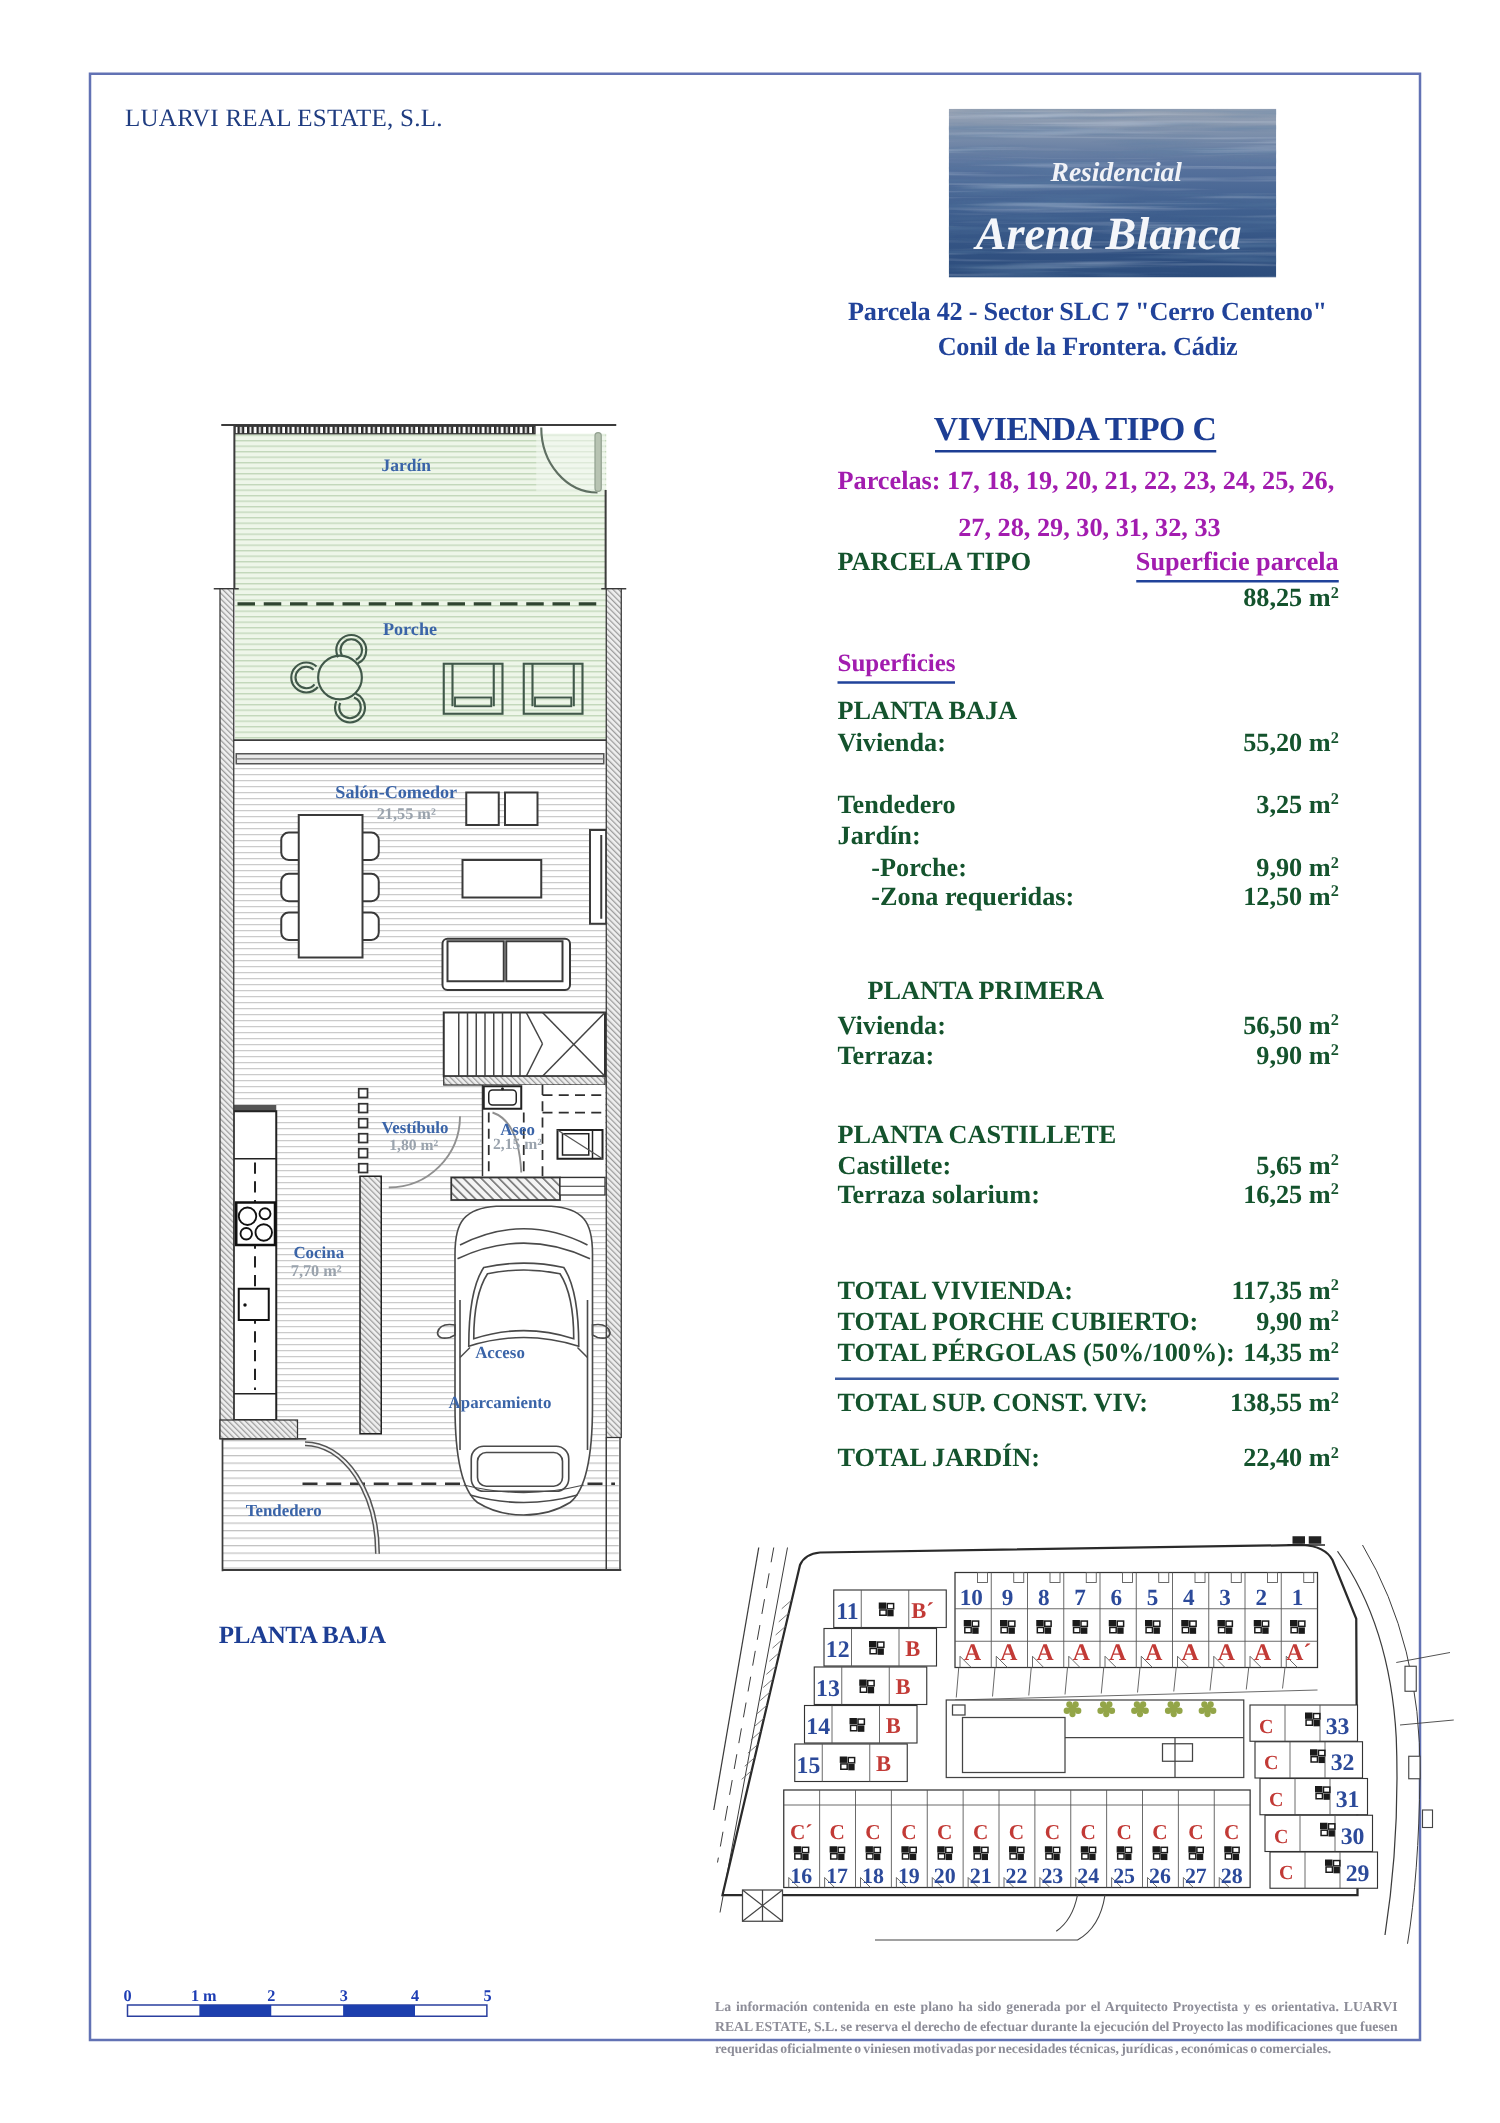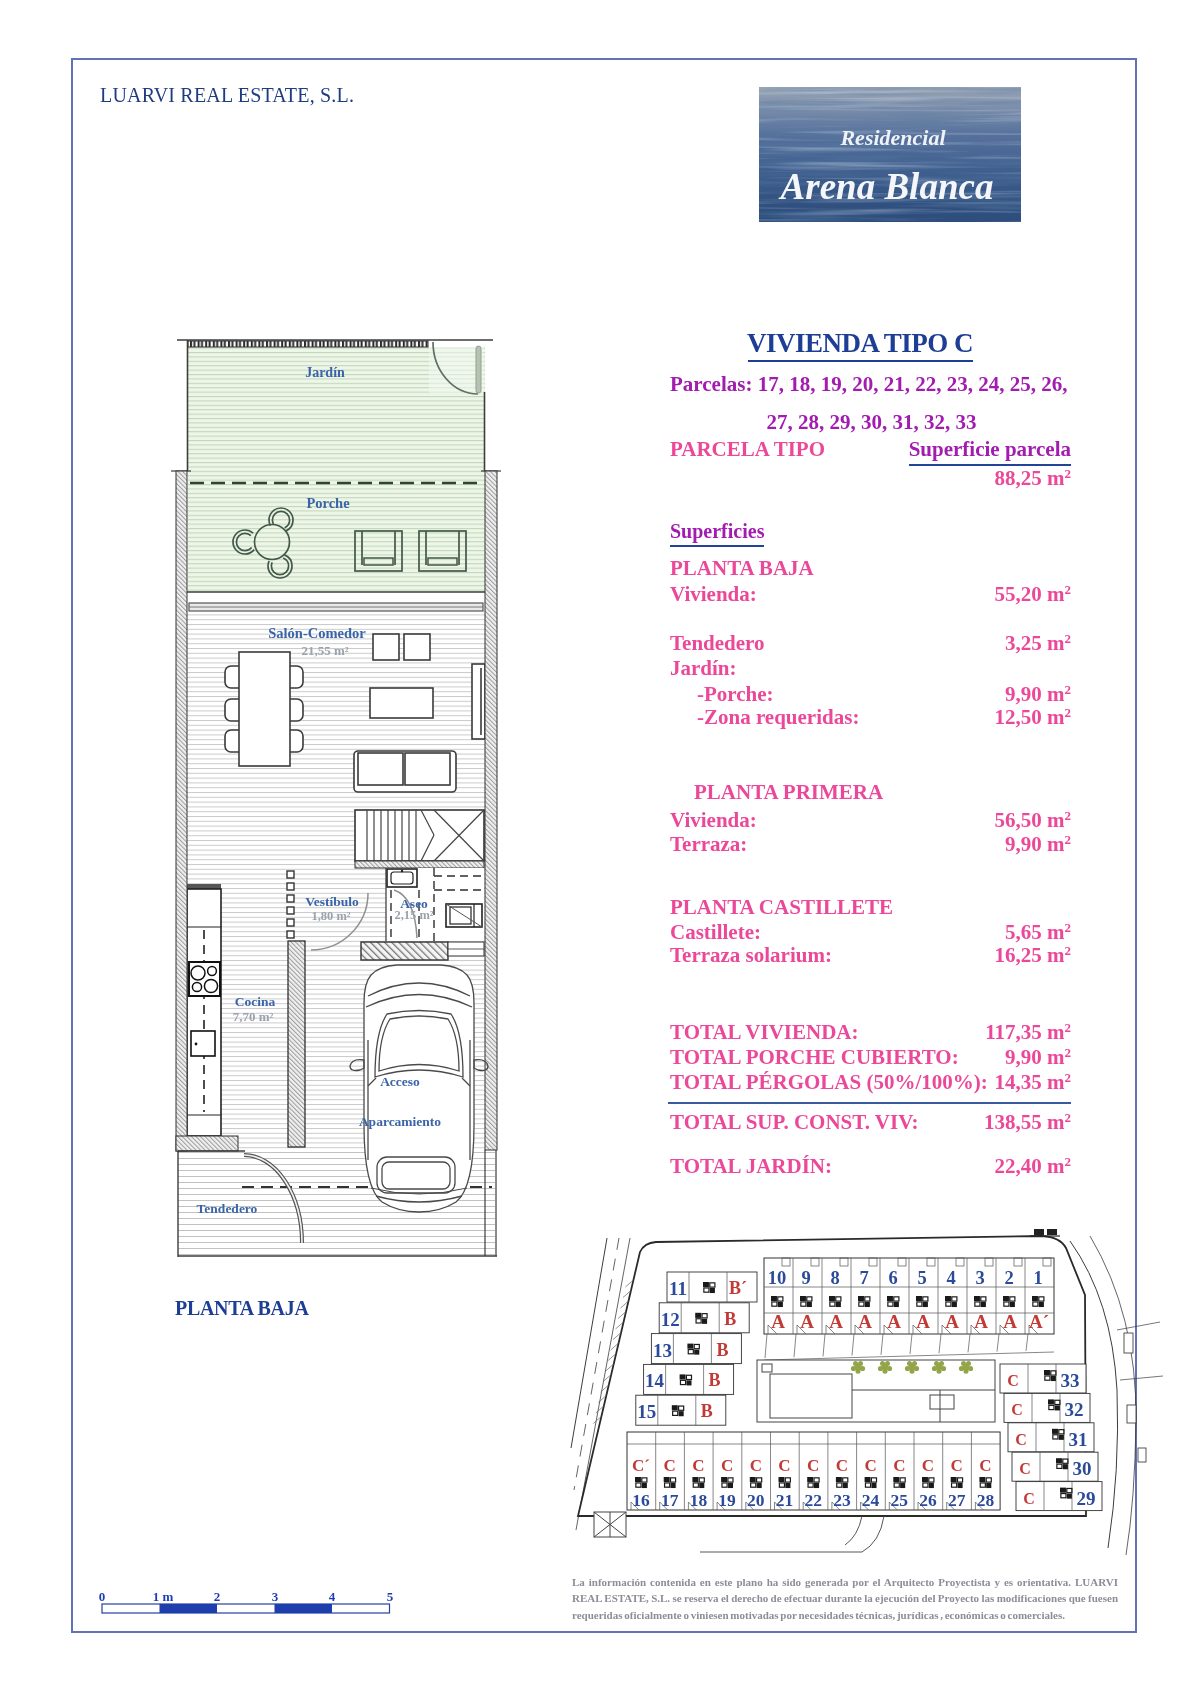--- a/index.html
+++ b/index.html
@@ -3,21 +3,21 @@
 <meta charset="utf-8">
 <style>
   html,body{margin:0;padding:0;background:#fff;}
   .page{position:relative;width:1200px;height:1698px;background:#fff;overflow:hidden;
         font-family:"Liberation Serif",serif;}
   .frame{position:absolute;left:71px;top:58px;width:1062px;height:1571px;
          border:2px solid #6272b4;}
   .b{color:#a21caf;font-weight:bold;}
   .abs{position:absolute;}
   .row{position:absolute;left:670px;width:401px;font-size:21px;font-weight:bold;
-       color:#ec4899;line-height:1;white-space:nowrap;}
+       color:#14532d;line-height:1;white-space:nowrap;}
   .row .v{position:absolute;right:0;top:0;}
   sup.s{font-size:13px;vertical-align:0;position:relative;top:-7px;line-height:0;}
 </style>
 </head>
 <body>
 <div class="page">
   <div class="frame"></div>
 
   <div class="abs" style="left:100px;top:84px;font-size:20px;color:#1f3c80;letter-spacing:0.2px;">LUARVI REAL ESTATE, S.L.</div>
 
@@ -42,20 +42,21 @@
         </filter>
       </defs>
       <rect x="0" y="0" width="262" height="135" fill="url(#water)"></rect>
       <rect x="0" y="0" width="262" height="135" filter="url(#wdark)" opacity="0.55"></rect>
       <rect x="0" y="0" width="262" height="135" filter="url(#wlight)" opacity="0.5"></rect>
       <text x="134" y="58" text-anchor="middle" font-size="22" font-style="italic" font-weight="bold" fill="#f0f2f7" font-family="Liberation Serif, serif">Residencial</text>
       <text x="128" y="112" text-anchor="middle" font-size="37" font-style="italic" font-weight="bold" fill="#f4f6fa" font-family="Liberation Serif, serif">Arena Blanca</text>
     </svg>
   </div>
 
+  <div class="abs b" style="left:620px;top:236px;width:500px;text-align:center;font-size:21px;letter-spacing:-0.2px;line-height:27.5px;color:#21439a;">Parcela 42 - Sector SLC 7 "Cerro Centeno"<br>Conil de la Frontera. Cádiz</div>
 
   <div class="abs b" style="left:660px;top:328px;width:400px;text-align:center;font-size:27px;color:#1d3e94;letter-spacing:-0.5px;">VIVIENDA TIPO C</div>
   <div class="abs" style="left:748px;top:360px;width:225px;border-top:2px solid #1d3e94;"></div>
 
   <div class="abs b" style="left:670px;top:372px;width:403px;font-size:21px;text-align:left;white-space:nowrap;">Parcelas: 17, 18, 19, 20, 21, 22, 23, 24, 25, 26,</div>
   <div class="abs b" style="left:670px;top:396px;width:403px;font-size:21px;text-align:center;white-space:nowrap;margin-top:14px;">27, 28, 29, 30, 31, 32, 33</div>
 
   <div class="row" style="top:439px;">PARCELA TIPO</div>
   <div class="abs b" style="top:439px;left:670px;width:401px;text-align:right;font-size:21px;line-height:1;"><span style="padding-bottom:4px;border-bottom:2px solid #21439a;display:inline-block;">Superficie parcela</span></div>
   <div class="row" style="top:468px;">
@@ -82,21 +83,21 @@
   <div class="row" style="top:1022px;">TOTAL VIVIENDA:<span class="v">117,35 m<sup class="s">2</sup></span></div>
   <div class="row" style="top:1047px;">TOTAL PORCHE CUBIERTO:<span class="v">9,90 m<sup class="s">2</sup></span></div>
   <div class="row" style="top:1072px;">TOTAL PÉRGOLAS (50%/100%):<span class="v">14,35 m<sup class="s">2</sup></span></div>
   <div class="abs" style="left:668px;top:1102px;width:403px;border-top:2px solid #3a5aa0;"></div>
   <div class="row" style="top:1112px;">TOTAL SUP. CONST. VIV:<span class="v">138,55 m<sup class="s">2</sup></span></div>
   <div class="row" style="top:1156px;">TOTAL JARDÍN:<span class="v">22,40 m<sup class="s">2</sup></span></div>
 
   <div class="abs b" style="left:175px;top:1297px;font-size:20px;color:#1d3e94;letter-spacing:-0.3px;">PLANTA BAJA</div>
 
   <div class="abs" style="left:572px;top:1574px;width:546px;font-size:11px;line-height:16.4px;color:#8d8d98;font-weight:bold;">
-    <div style="white-space:nowrap;word-spacing:1.17px;" id="f1">La información contenida en este plano ha sido generada por el Arquitecto Proyectista y es orientativa. LUARVI</div>
+    <div style="white-space:nowrap;word-spacing:1.17px;margin-top:24px;" id="f1">La información contenida en este plano ha sido generada por el Arquitecto Proyectista y es orientativa. LUARVI</div>
     <div style="white-space:nowrap;word-spacing:-0.41px;" id="f2">REAL ESTATE, S.L. se reserva el derecho de efectuar durante la ejecución del Proyecto las modificaciones que fuesen</div>
     <div style="white-space:nowrap;word-spacing:-1px;" id="f3">requeridas oficialmente o viniesen motivadas por necesidades técnicas, jurídicas , económicas o comerciales.</div>
   </div>
 
   <svg class="abs" style="left:0;top:0;" width="1200" height="1698" viewBox="0 0 1200 1698">
     <defs>
       <pattern id="gh" width="4" height="4.4" patternUnits="userSpaceOnUse">
         <rect width="4" height="4.4" fill="#eef6e9"></rect>
         <rect width="4" height="1.1" fill="#c2d7ba"></rect>
       </pattern>

